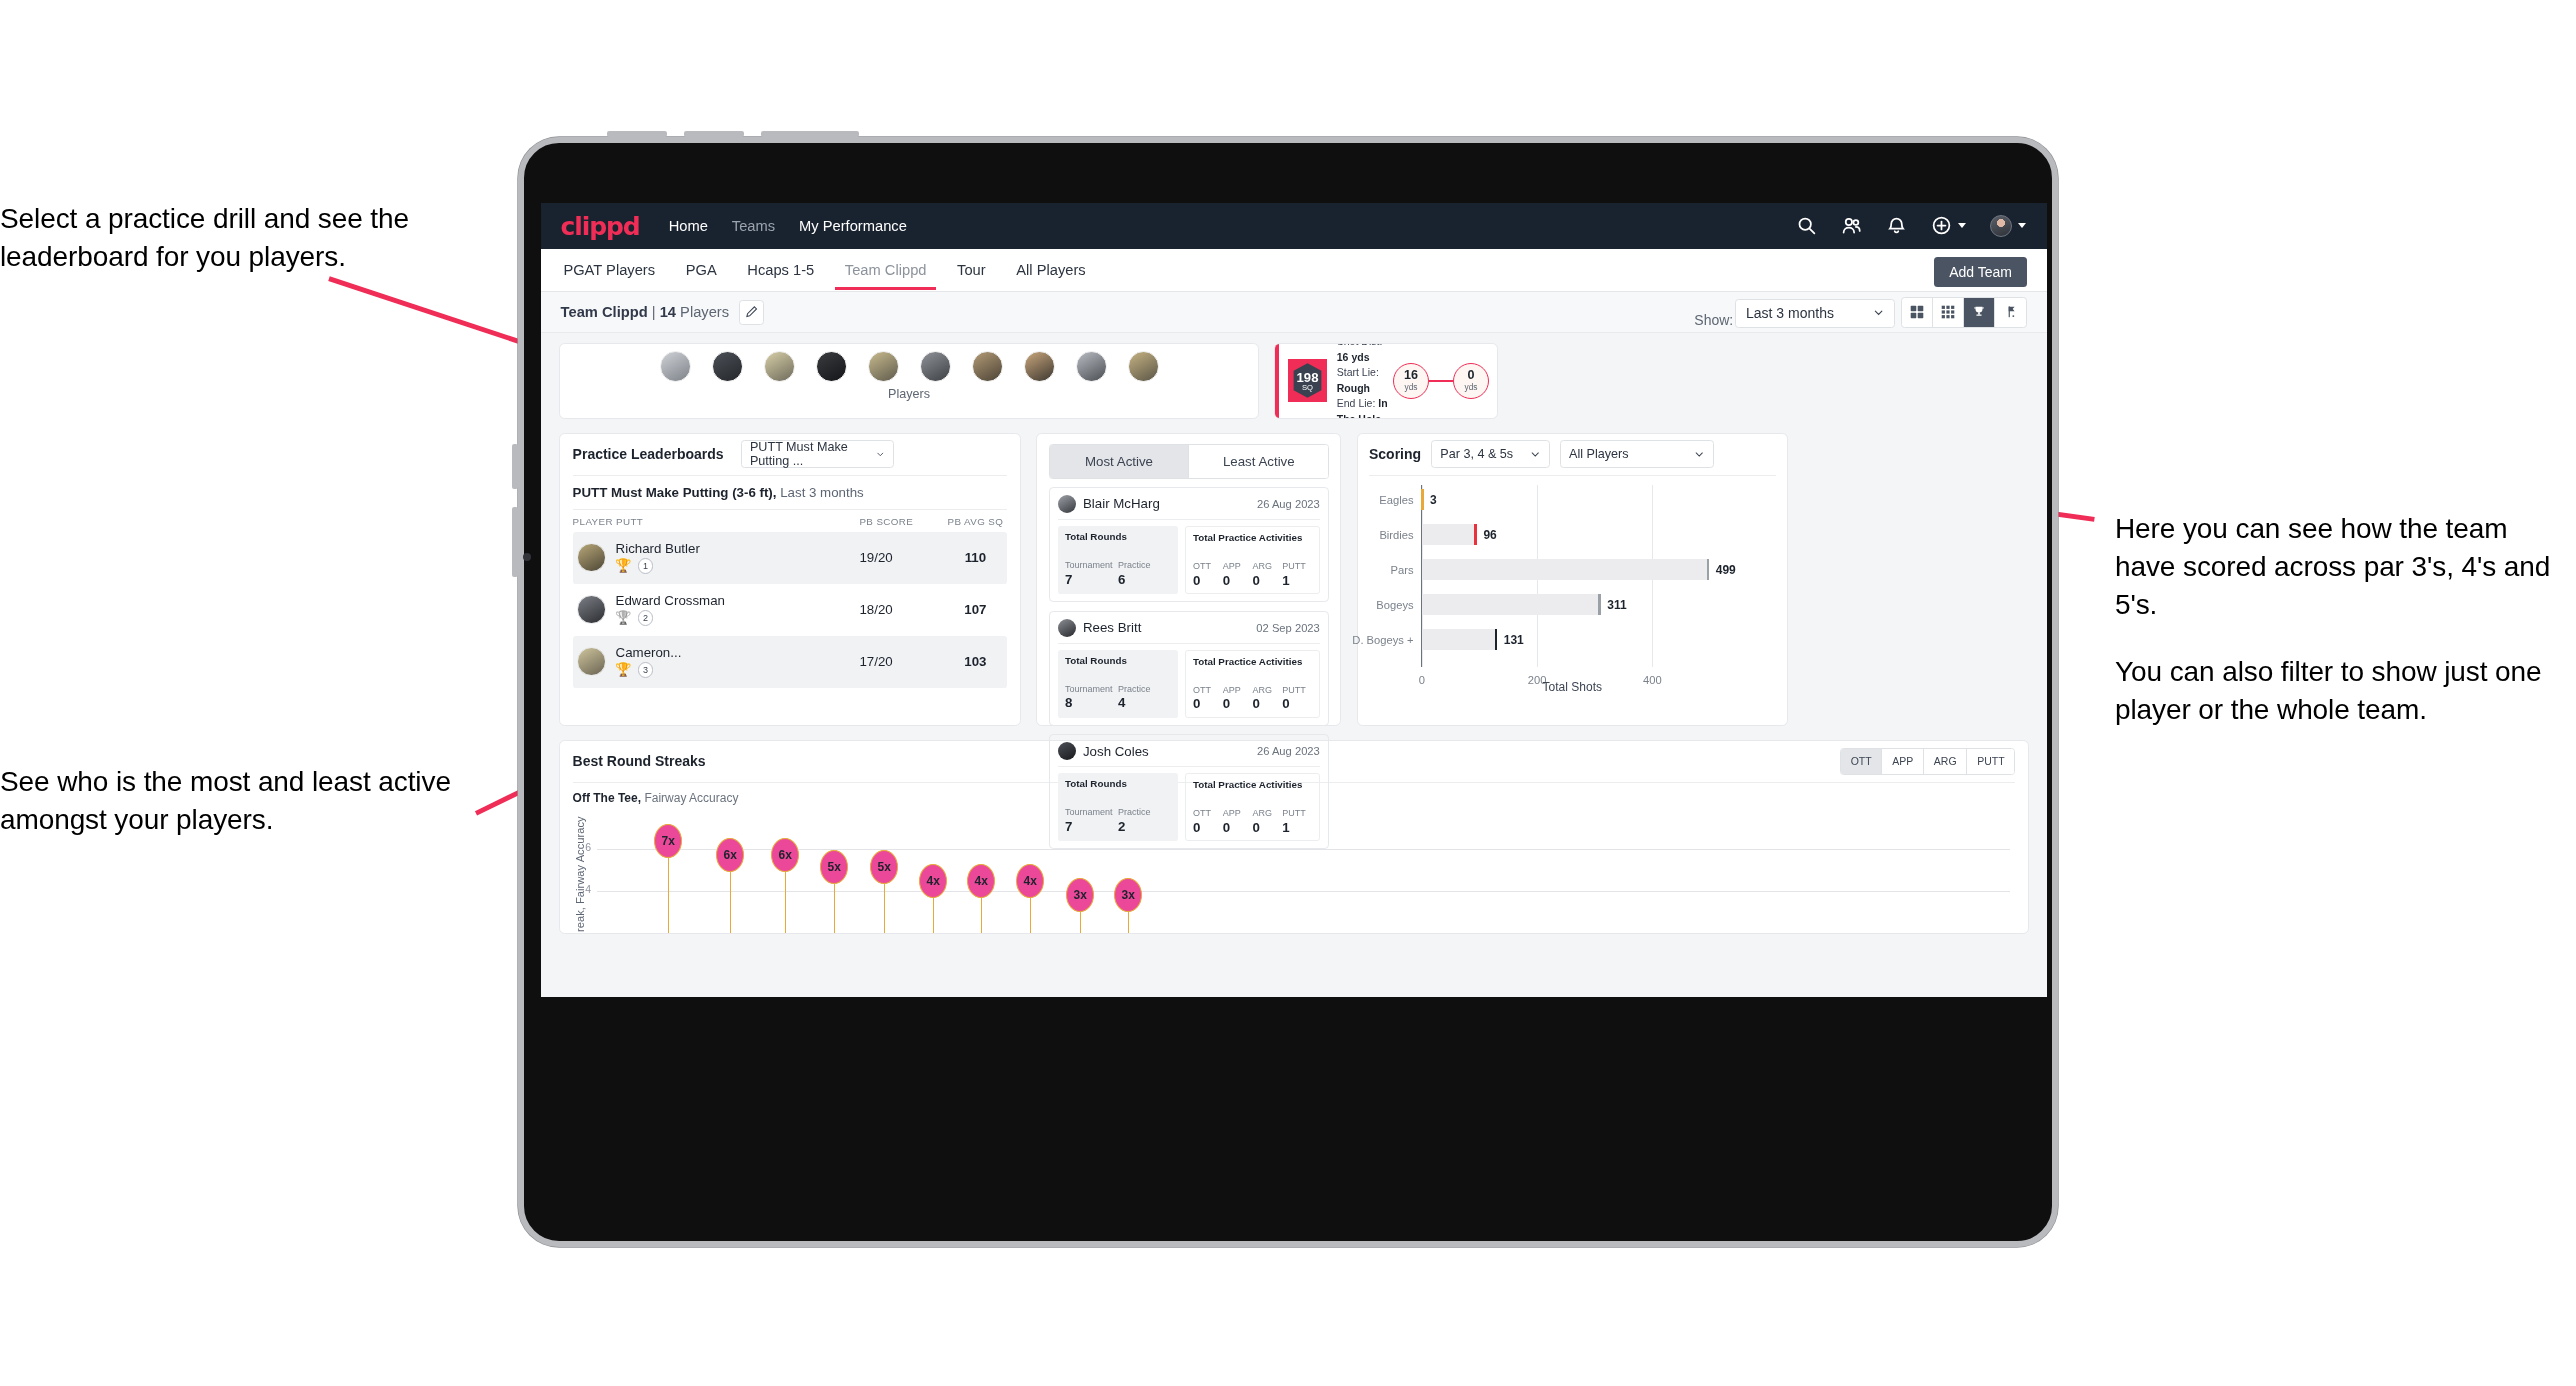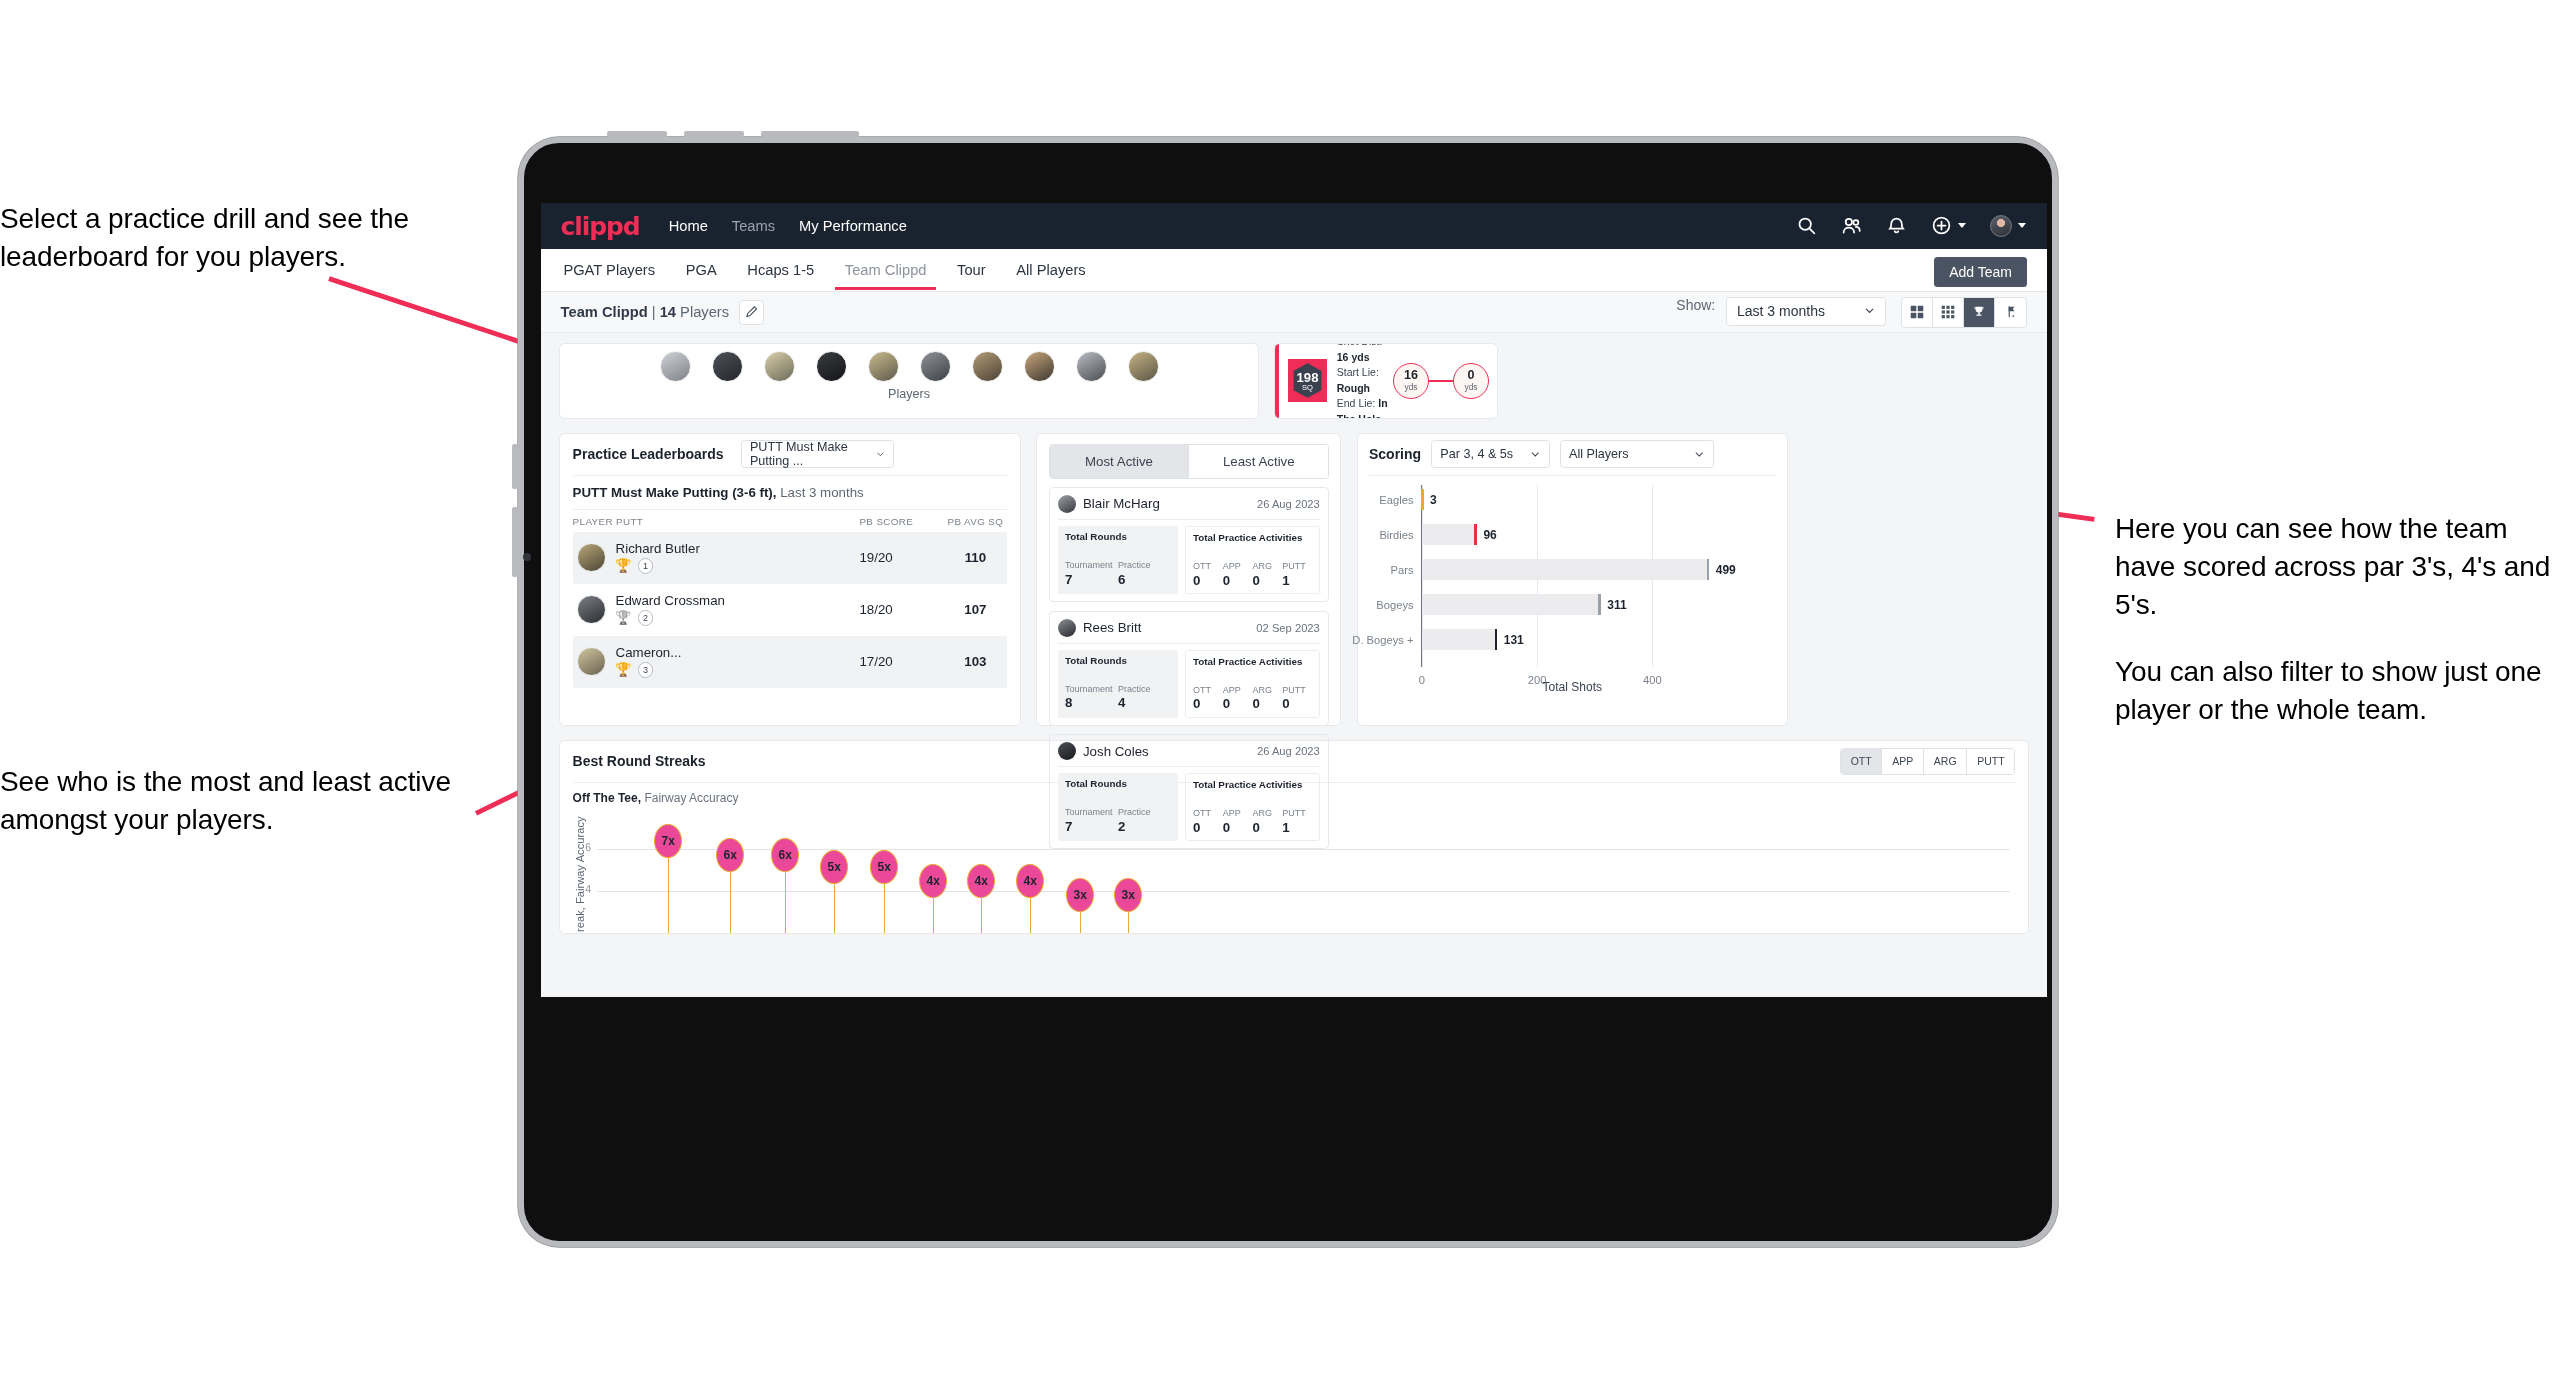--- a/index.html
+++ b/index.html
@@ -95,21 +95,21 @@
     height: 41px; background:#f7f8f9; border-bottom:0.7px solid #e8eaec;
     display:flex; align-items:center; padding:0 19.6px;
   }
   #teamtitle { font-size:14.7px; color:#31394a; }
   #teamtitle b { font-weight:700; }
   #teamtitle .plain { color:#5d6673; }
   #editbtn {
     margin-left:9.8px; width:25px;height:25px;border:0.7px solid #dfe2e5;border-radius:3.5px;
     background:#fff; display:flex;align-items:center;justify-content:center;
   }
-  #showgrp { margin-left:auto; display:flex; align-items:flex-start; gap:11px; }
+  #showgrp { margin-left:auto; display:flex; align-items:flex-end; gap:2px; }
   #showlbl { font-size:14px; color:#5d6673; }
   #showsel {
     width:160px; height:29px; border:0.7px solid #dfe2e5; border-radius:3.5px; background:#fff;
     display:flex;align-items:center;justify-content:space-between;padding:0 9.8px; font-size:14px; color:#2c3440;
   }
   #viewtoggle { display:flex; border:0.7px solid #dfe2e5; border-radius:3.5px; overflow:hidden; background:#fff; margin-left:4.2px; }
   .vbtn { width:31px;height:29px;display:flex;align-items:center;justify-content:center;border-right:0.7px solid #dfe2e5; }
   .vbtn:last-child{border-right:none;}
   .vbtn.on { background:#4a5462; }
 

